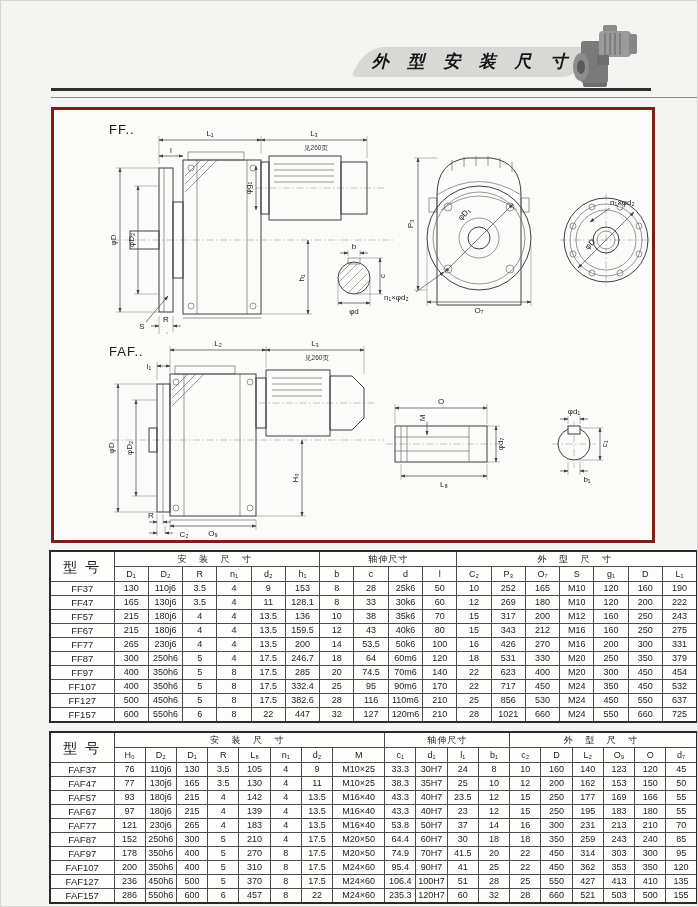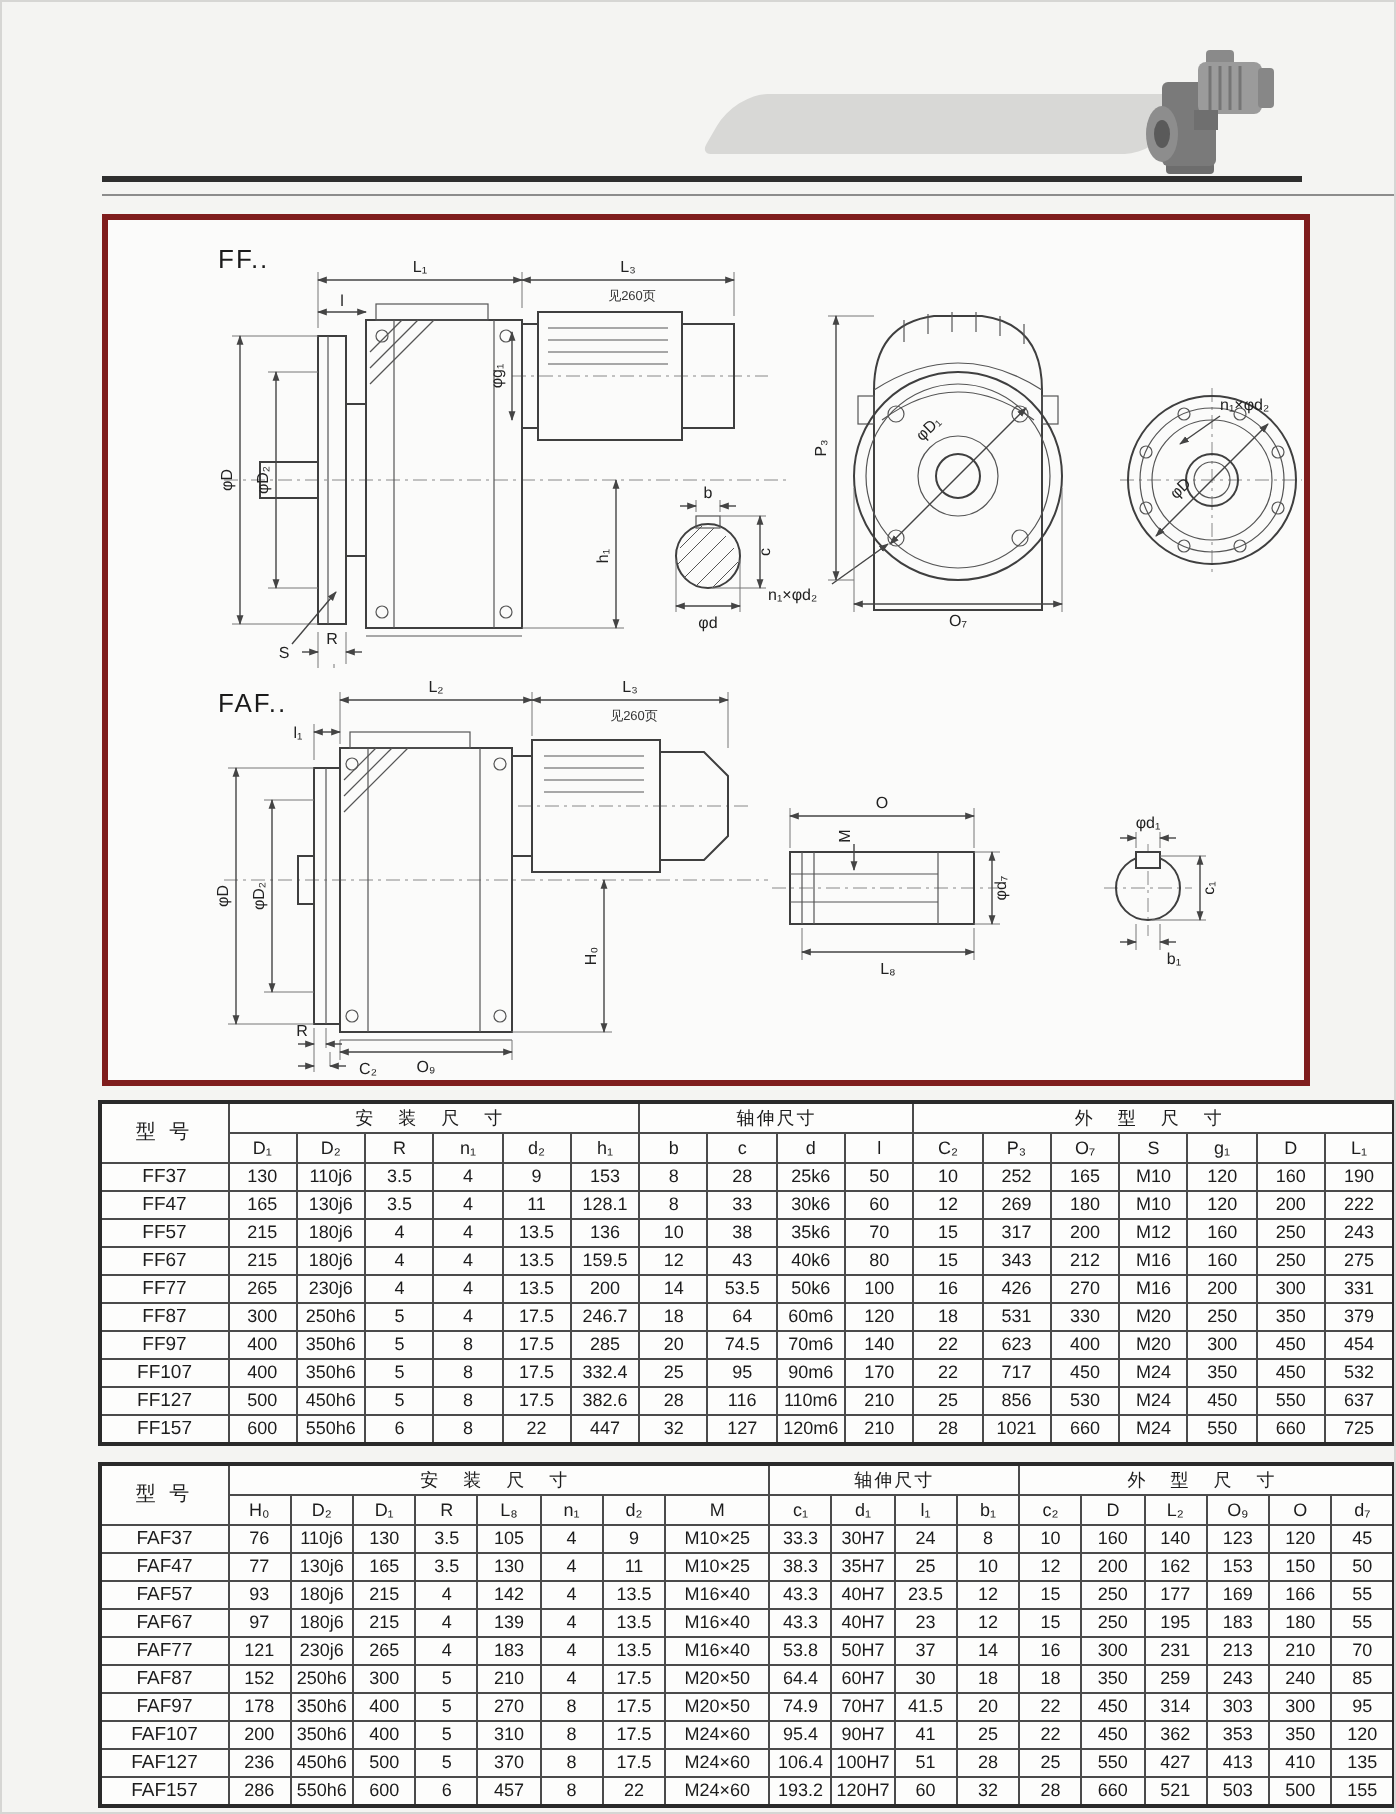--- a/index.html
+++ b/index.html
@@ -28,34 +28,35 @@
   .cl{stroke:#888;stroke-width:.5;fill:none;stroke-dasharray:7 2.5 1.5 2.5;}
   .hatch{stroke:#555;stroke-width:.5;}
 
   
   .dim-table{position:absolute;left:48px;width:649px;border-collapse:collapse;table-layout:fixed;
     background:#fdfdfc;font-size:9px;color:#1c1c1c;text-align:center;border:2px solid #2a2a2a;}
   .dim-table th,.dim-table td{border:1px solid #4b4b4b;padding:0;height:13px;line-height:13px;
     overflow:hidden;white-space:nowrap;font-weight:normal;}
   .dim-table thead th{height:14px;line-height:14px;}
   .dim-table td:first-child{font-size:9.5px;margin-left:27px;}
-  .model-h{font-size:10px;letter-spacing:2px;}
+  .model-h{font-size:14px;letter-spacing:2px;}
   .grp{letter-spacing:5px;}
   .grp-n{letter-spacing:1px;}
   .c-model{width:64px;}
   .c-mcol{width:52px;}
   #table-ff{top:549px;}
   #table-faf{top:730px;}
 </style>
 </head>
 <body>
 
 <div class="page">
 
   <div class="title-ribbon"></div>
+  <div class="title-text">外 型 安 装 尺 寸</div>
   <svg class="motor-photo" width="72" height="66" viewBox="0 0 72 66">
     <rect x="16" y="56" width="24" height="6" rx="2" fill="#6d6d6d"></rect>
     <rect x="14" y="16" width="27" height="42" rx="3" fill="#7a7a7a"></rect>
     <ellipse cx="14" cy="42" rx="8" ry="14" fill="#8d8d8d"></ellipse>
     <ellipse cx="14" cy="42" rx="4" ry="7" fill="#5a5a5a"></ellipse>
     <rect x="36" y="0" width="14" height="10" rx="2" fill="#8a8a8a"></rect>
     <rect x="32" y="6" width="32" height="26" rx="4" fill="#9b9b9b"></rect>
     <line x1="38" y1="8" x2="38" y2="30" stroke="#757575" stroke-width="1.5"></line>
     <line x1="43" y1="8" x2="43" y2="30" stroke="#757575" stroke-width="1.5"></line>
     <line x1="48" y1="8" x2="48" y2="30" stroke="#757575" stroke-width="1.5"></line>
@@ -805,21 +806,21 @@
         <tr>
           <td>FAF157</td>
           <td>286</td>
           <td>550h6</td>
           <td>600</td>
           <td>6</td>
           <td>457</td>
           <td>8</td>
           <td>22</td>
           <td>M24×60</td>
-          <td>193.2</td>
+          <td>235.3</td>
           <td>120H7</td>
           <td>60</td>
           <td>32</td>
           <td>28</td>
           <td>660</td>
           <td>521</td>
           <td>503</td>
           <td>500</td>
           <td>155</td>
         </tr>

